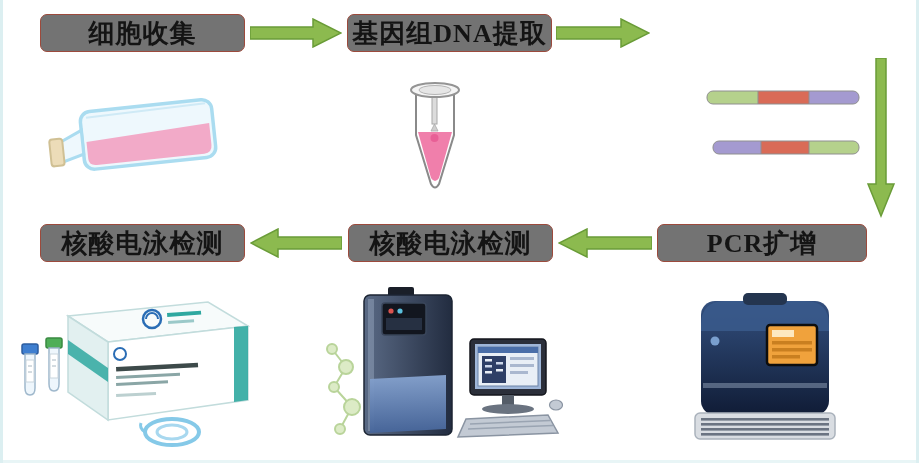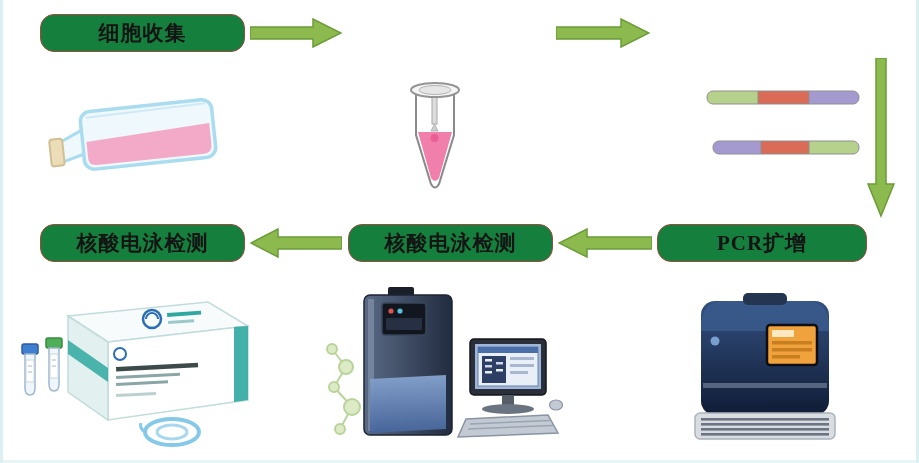--- a/index.html
+++ b/index.html
@@ -2,35 +2,38 @@
 <html><head>
 <meta charset="utf-8">
 <style>
   html,body{margin:0;padding:0;background:#fff;}
   .canvas{
     position:relative;width:919px;height:463px;background:#ffffff;overflow:hidden;
     font-family:"Liberation Serif", serif;
     box-shadow: inset 3px 0 0 #dcefF1, inset -3px 0 0 #dceff1, inset 0 -3px 0 #e8f5f6;
   }
   .step-box{
-    position:absolute;width:205px;height:38px;background:#15803d;
-    border:1.5px solid #9c4a3c;border-radius:14px;box-sizing:border-box;
+    position:absolute;width:205px;height:38px;background:#737373;
+    border:1.5px solid #9c4a3c;border-radius:7px;box-sizing:border-box;
     display:flex;align-items:center;justify-content:center;
-    font-weight:bold;font-size:21px;color:#141414;letter-spacing:1px;
+    font-weight:bold;font-size:26px;color:#141414;letter-spacing:1px;
   }
   .arrow{position:absolute;line-height:0;}
   .illus{position:absolute;line-height:0;}
 </style>
 </head>
 <body>
 
 <div class="canvas">
 
   <div class="step-box" style="left:40px;top:14px">
     <span>细胞收集</span>
+  </div>
+  <div class="step-box" style="left:347px;top:14px">
+    <span>基因组DNA提取</span>
   </div>
 
   <div class="step-box" style="left:657px;top:224px;width:210px">
     <span>PCR扩增</span>
   </div>
   <div class="step-box" style="left:348px;top:224px">
     <span>核酸电泳检测</span>
   </div>
   <div class="step-box" style="left:40px;top:224px">
     <span>核酸电泳检测</span>

